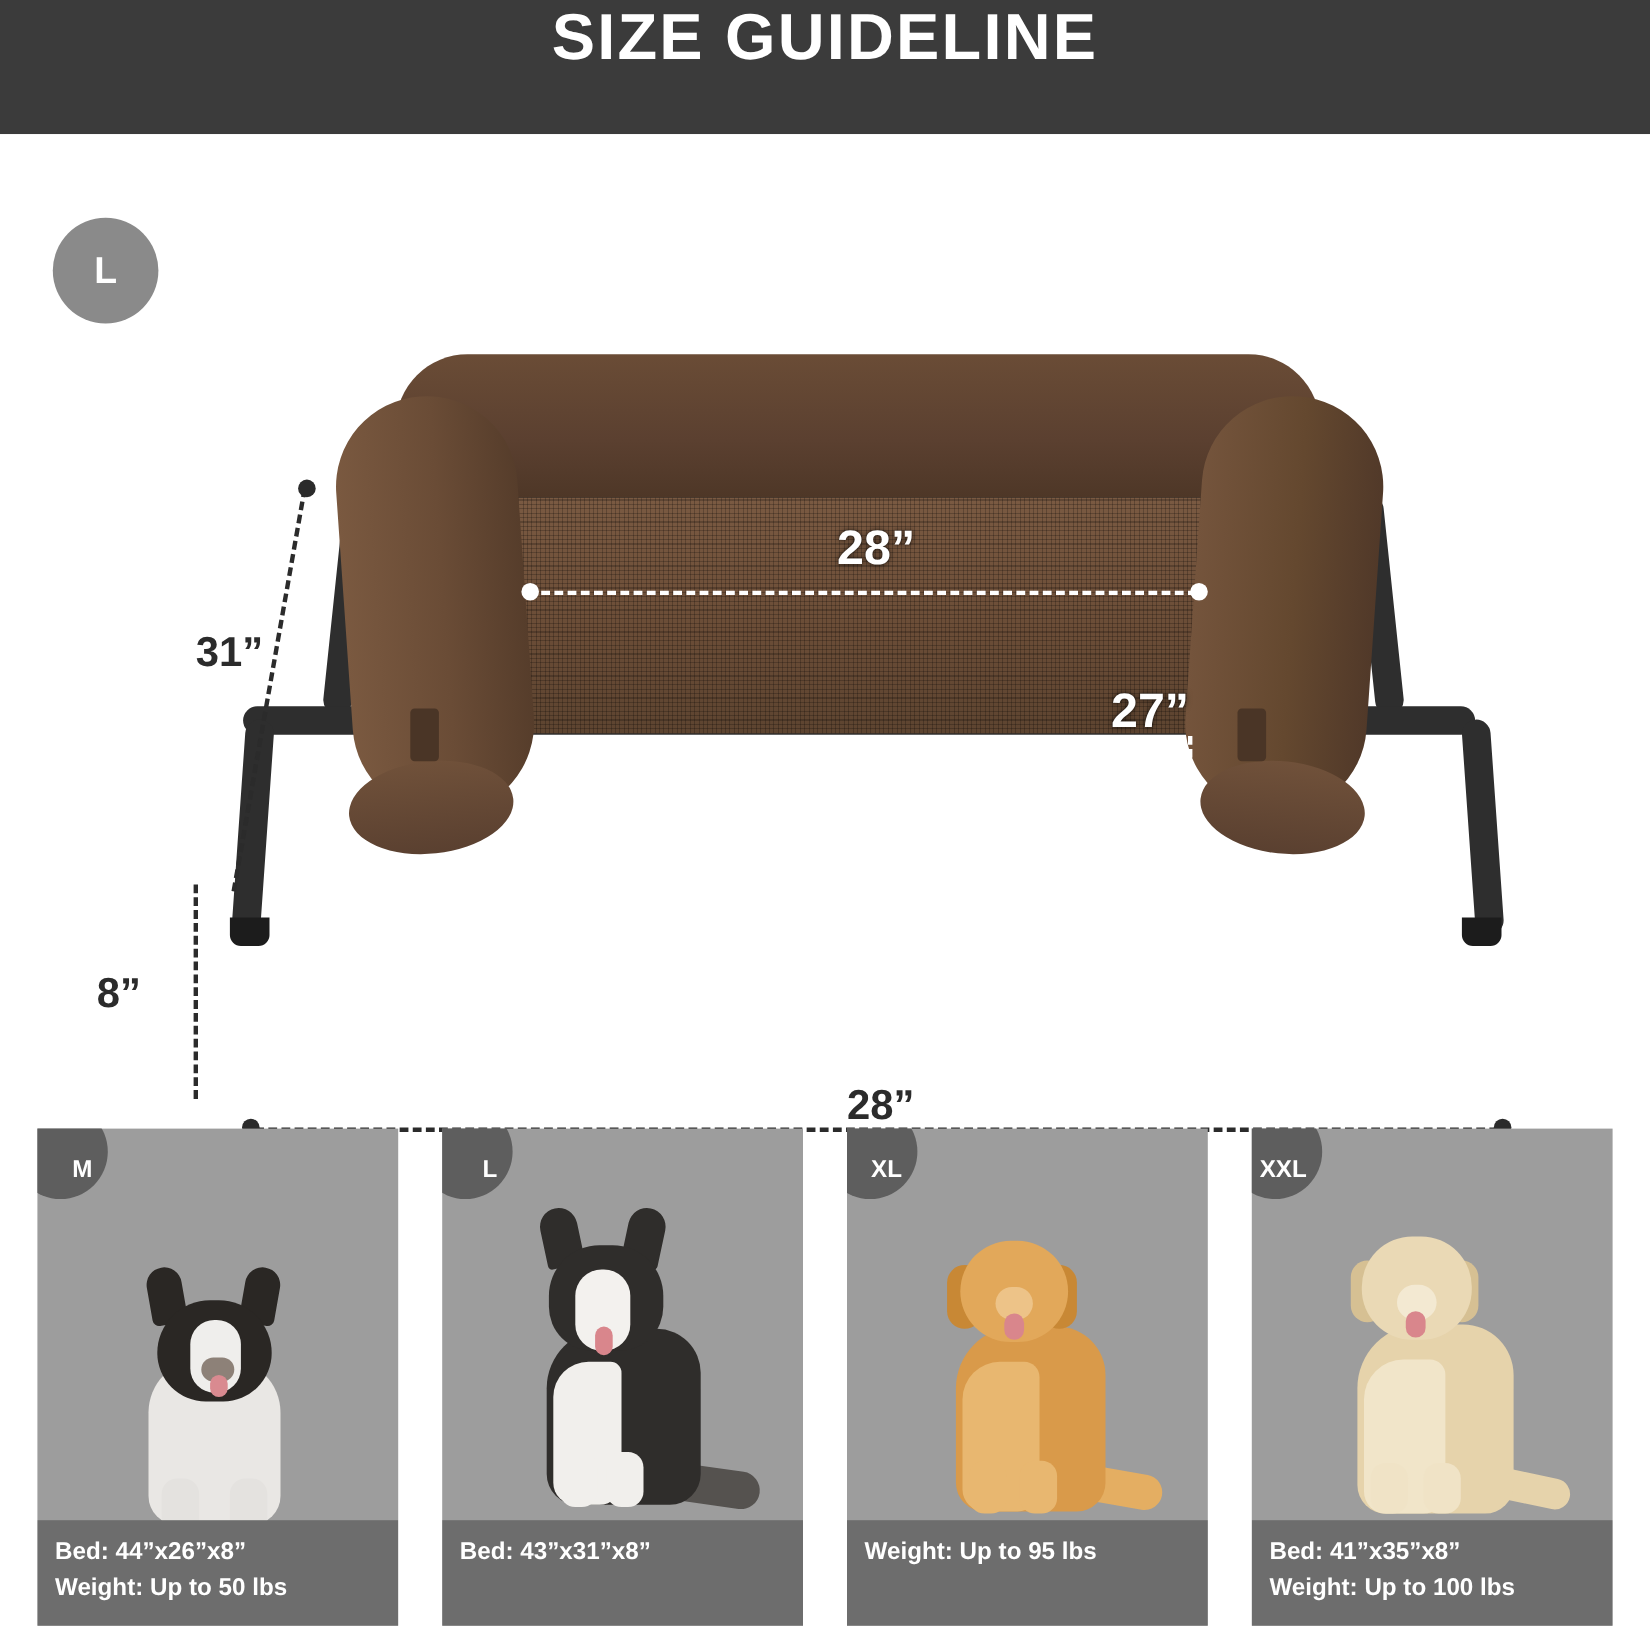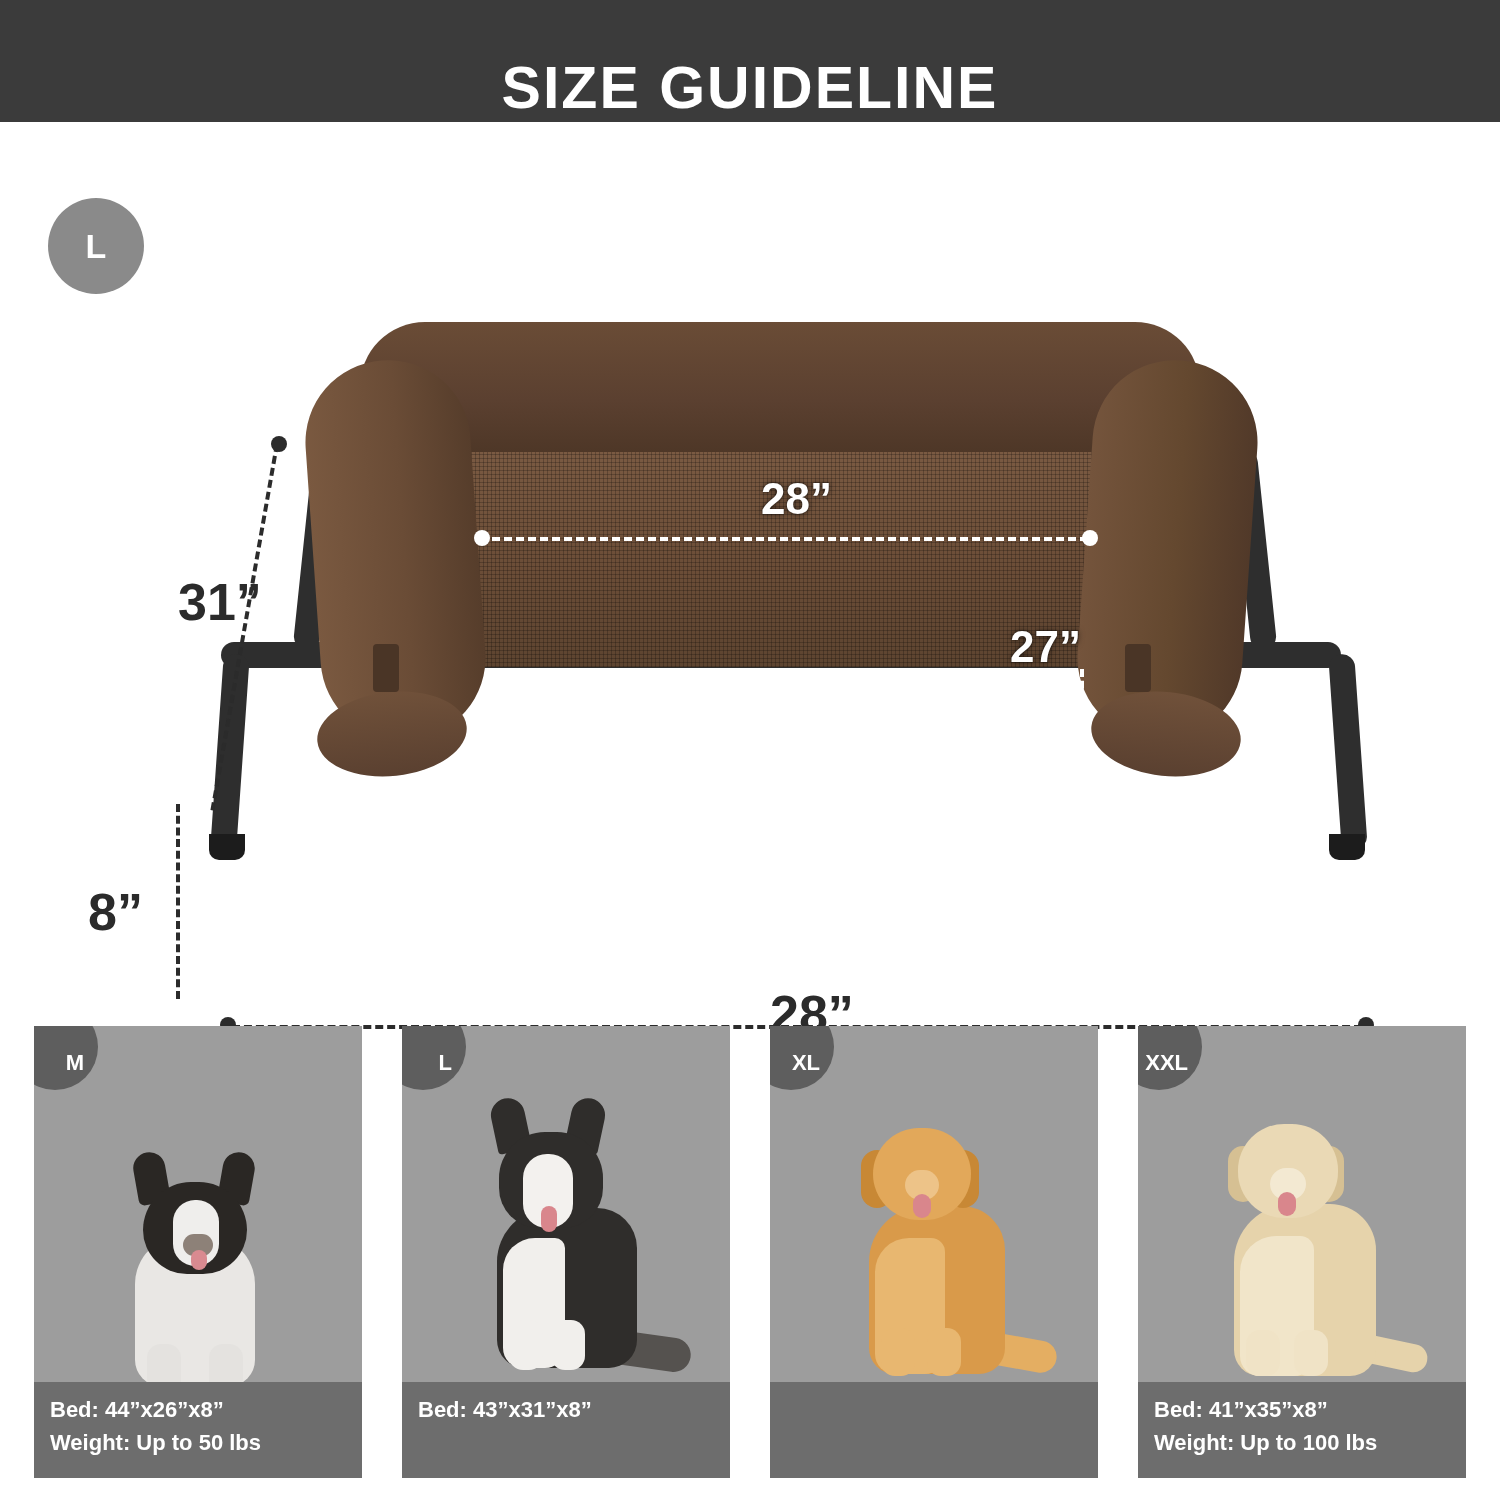--- a/index.html
+++ b/index.html
@@ -18,21 +18,21 @@
   }
 
   
   .header {
     position: absolute;
     left: 0; top: 0;
     width: 1500px;
     height: 122px;
     background: #3b3b3b;
     display: flex;
-    align-items: flex-end;
+    align-items: flex-start;
     justify-content: center;
   }
   .header-title {
     color: #ffffff;
     font-size: 59px;
     font-weight: bold;
     letter-spacing: 2px;
   }
 
   
@@ -199,21 +199,21 @@
     position: absolute;
     color: #ffffff;
     font-size: 44px;
     font-weight: bold;
     text-shadow: 0 0 6px rgba(0,0,0,.55), 0 0 2px rgba(0,0,0,.6);
     white-space: nowrap;
   }
   .dim-label.dark {
     color: #2b2b2b;
     text-shadow: none;
-    font-size: 52px;
+    font-size: 38px;
   }
   .dim-line {
     position: absolute;
     border-top: 4px dashed #ffffff;
     height: 0;
   }
   .dim-line.dark-line {
     border-top: 4px dashed #2b2b2b;
   }
   .dim-dot {
@@ -615,20 +615,21 @@
           <div class="leg-l"></div>
             <div class="leg-r"></div>
           <div class="ear-l"></div>
             <div class="ear-r"></div>
           <div class="head"></div>
           <div class="snout"></div>
           <div class="tongue"></div>
         </div>
       </div>
       <div class="card-info">
+        <div>Weight: Up to 95 lbs</div>
       </div>
     </div>
 
     <div class="card">
       <div class="card-badge">XXL</div>
       <div class="card-photo">
         <div class="dog dog-xxl">
           <div class="tail"></div>
           <div class="body"></div>
           <div class="chest"></div>

